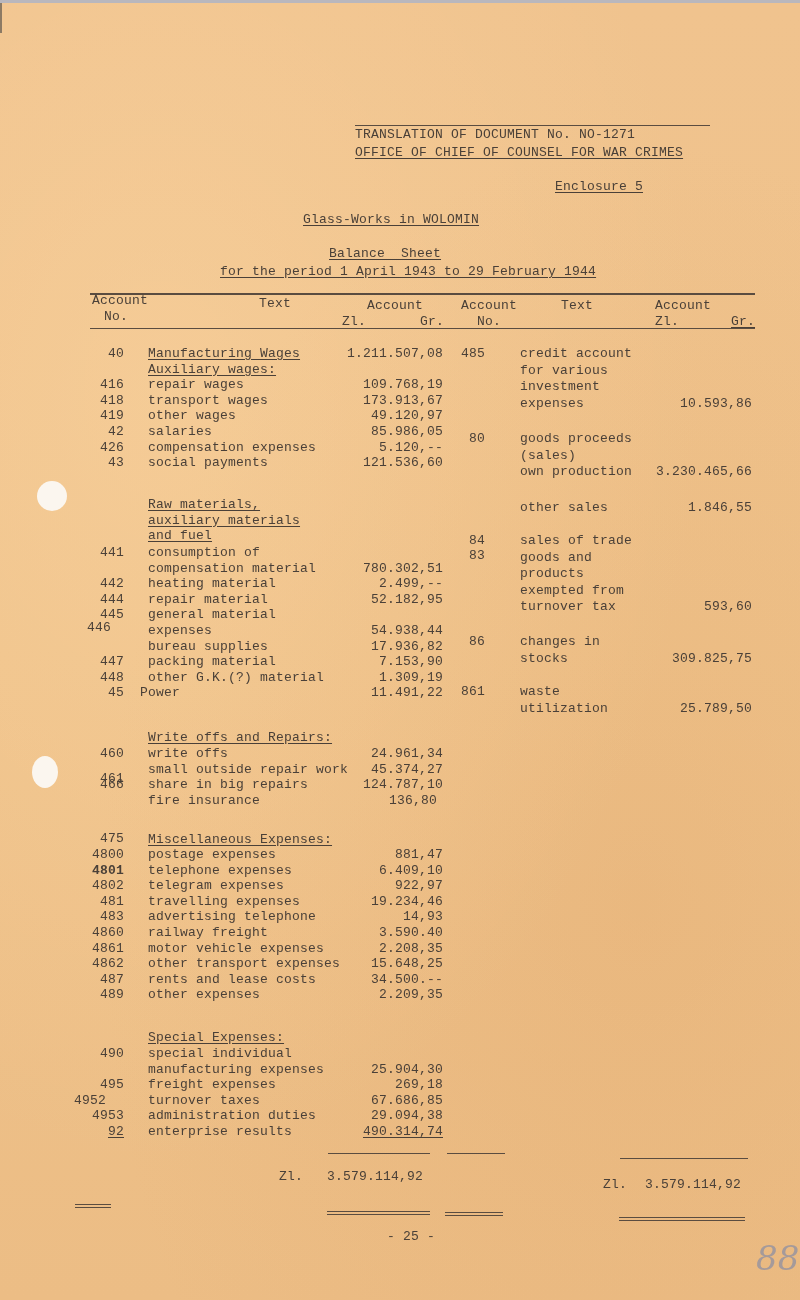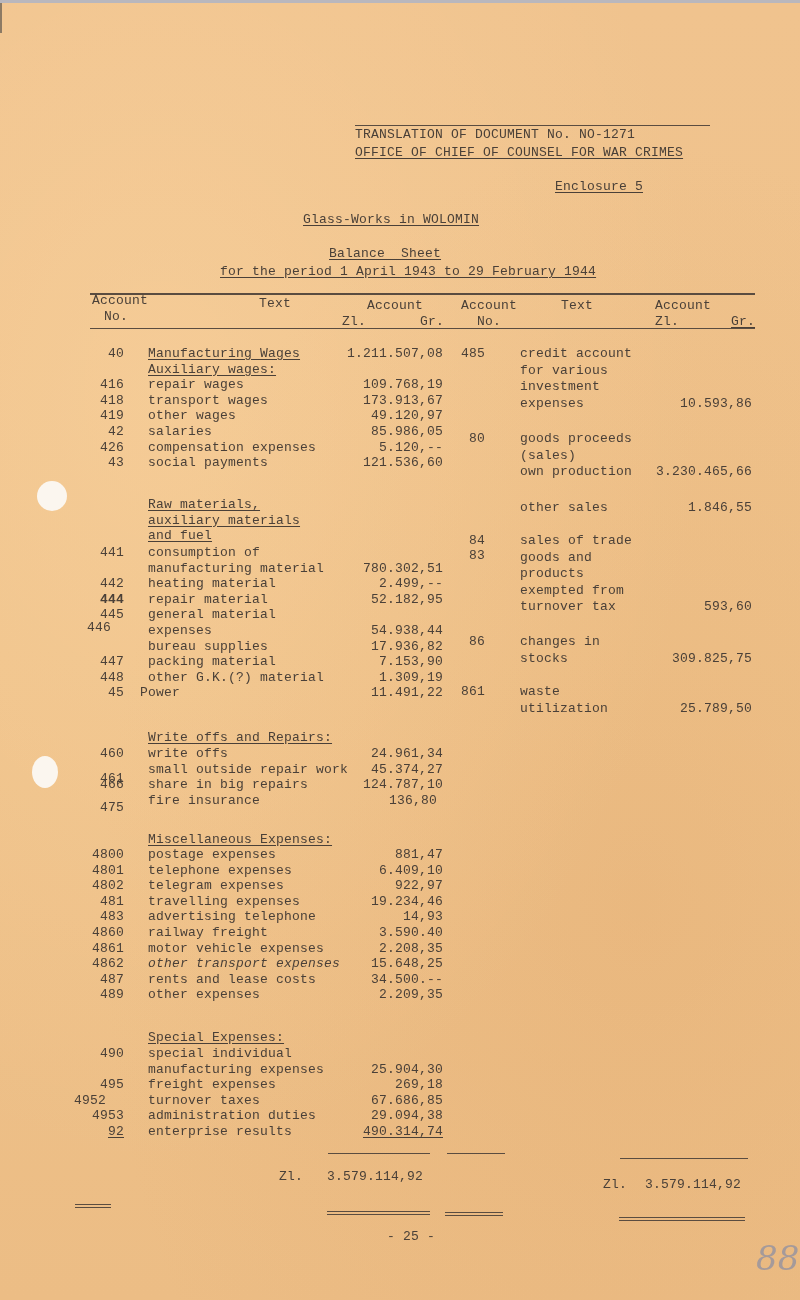--- a/index.html
+++ b/index.html
@@ -95,30 +95,30 @@
       <div class="t " style="left: 303px; top: 455.2px; width: 140px; text-align: right;">121.536,60</div>
     </div>
     <div class="t u" style="left: 148px; top: 497px;">Raw materials,</div>
     <div class="t u" style="left: 148px; top: 512.6px;">auxiliary materials</div>
     <div class="t u" style="left: 148px; top: 528.2px;">and fuel</div>
     <div>
       <div class="t " style="left: 74px; top: 545px; width: 50px; text-align: right;">441</div>
       <div class="t " style="left: 148px; top: 545px;">consumption of</div>
     </div>
     <div>
-      <div class="t " style="left: 148px; top: 560.6px;">manufacturing material</div>
+      <div class="t " style="left: 148px; top: 560.6px;">compensation material</div>
       <div class="t " style="left: 303px; top: 560.6px; width: 140px; text-align: right;">780.302,51</div>
     </div>
     <div>
       <div class="t " style="left: 74px; top: 576.2px; width: 50px; text-align: right;">442</div>
       <div class="t " style="left: 148px; top: 576.2px;">heating material</div>
       <div class="t " style="left: 303px; top: 576.2px; width: 140px; text-align: right;">2.499,--</div>
     </div>
     <div>
-      <div class="t " style="left: 74px; top: 591.8px; width: 50px; text-align: right; font-weight: bold;">444</div>
+      <div class="t " style="left: 74px; top: 591.8px; width: 50px; text-align: right;">444</div>
       <div class="t " style="left: 148px; top: 591.8px;">repair material</div>
       <div class="t " style="left: 303px; top: 591.8px; width: 140px; text-align: right;">52.182,95</div>
     </div>
     <div>
       <div class="t " style="left: 74px; top: 607.4px; width: 50px; text-align: right;">445</div>
       <div class="t " style="left: 148px; top: 607.4px;">general material</div>
     </div>
     <div>
       <div class="t " style="left: 148px; top: 623px;">expenses</div>
       <div class="t " style="left: 303px; top: 623px; width: 140px; text-align: right;">54.938,44</div>
@@ -153,32 +153,32 @@
       <div class="t " style="left: 74px; top: 771px; width: 50px; text-align: right;">461</div>
       <div class="t " style="left: 148px; top: 761.6px;">small outside repair work</div>
       <div class="t " style="left: 303px; top: 761.6px; width: 140px; text-align: right;">45.374,27</div>
     </div>
     <div>
       <div class="t " style="left: 74px; top: 777.2px; width: 50px; text-align: right;">466</div>
       <div class="t " style="left: 148px; top: 777.2px;">share in big repairs</div>
       <div class="t " style="left: 303px; top: 777.2px; width: 140px; text-align: right;">124.787,10</div>
     </div>
     <div>
-      <div class="t " style="left: 74px; top: 800px; width: 50px; text-align: right;">475</div>
+      <div class="t " style="left: 74px; top: 831px; width: 50px; text-align: right;">475</div>
       <div class="t " style="left: 148px; top: 792.8px;">fire insurance</div>
       <div class="t " style="left: 297px; top: 792.8px; width: 140px; text-align: right;">136,80</div>
     </div>
     <div class="t u" style="left: 148px; top: 832px;">Miscellaneous Expenses:</div>
     <div>
       <div class="t " style="left: 74px; top: 847px; width: 50px; text-align: right;">4800</div>
       <div class="t " style="left: 148px; top: 847px;">postage expenses</div>
       <div class="t " style="left: 303px; top: 847px; width: 140px; text-align: right;">881,47</div>
     </div>
     <div>
-      <div class="t " style="left: 74px; top: 862.6px; width: 50px; text-align: right;">4801</div>
+      <div class="t " style="left: 74px; top: 862.6px; width: 50px; text-align: right; font-weight: bold;">4801</div>
       <div class="t " style="left: 148px; top: 862.6px;">telephone expenses</div>
       <div class="t " style="left: 303px; top: 862.6px; width: 140px; text-align: right;">6.409,10</div>
     </div>
     <div>
       <div class="t " style="left: 74px; top: 878.2px; width: 50px; text-align: right;">4802</div>
       <div class="t " style="left: 148px; top: 878.2px;">telegram expenses</div>
       <div class="t " style="left: 303px; top: 878.2px; width: 140px; text-align: right;">922,97</div>
     </div>
     <div>
       <div class="t " style="left: 74px; top: 893.8px; width: 50px; text-align: right;">481</div>
@@ -195,21 +195,21 @@
       <div class="t " style="left: 148px; top: 925px;">railway freight</div>
       <div class="t " style="left: 303px; top: 925px; width: 140px; text-align: right;">3.590.40</div>
     </div>
     <div>
       <div class="t " style="left: 74px; top: 940.6px; width: 50px; text-align: right;">4861</div>
       <div class="t " style="left: 148px; top: 940.6px;">motor vehicle expenses</div>
       <div class="t " style="left: 303px; top: 940.6px; width: 140px; text-align: right;">2.208,35</div>
     </div>
     <div>
       <div class="t " style="left: 74px; top: 956.2px; width: 50px; text-align: right;">4862</div>
-      <div class="t " style="left: 148px; top: 956.2px; font-style: italic;">other transport expenses</div>
+      <div class="t " style="left: 148px; top: 956.2px;">other transport expenses</div>
       <div class="t " style="left: 303px; top: 956.2px; width: 140px; text-align: right;">15.648,25</div>
     </div>
     <div>
       <div class="t " style="left: 74px; top: 971.8px; width: 50px; text-align: right;">487</div>
       <div class="t " style="left: 148px; top: 971.8px;">rents and lease costs</div>
       <div class="t " style="left: 303px; top: 971.8px; width: 140px; text-align: right;">34.500.--</div>
     </div>
     <div>
       <div class="t " style="left: 74px; top: 987.4px; width: 50px; text-align: right;">489</div>
       <div class="t " style="left: 148px; top: 987.4px;">other expenses</div>

